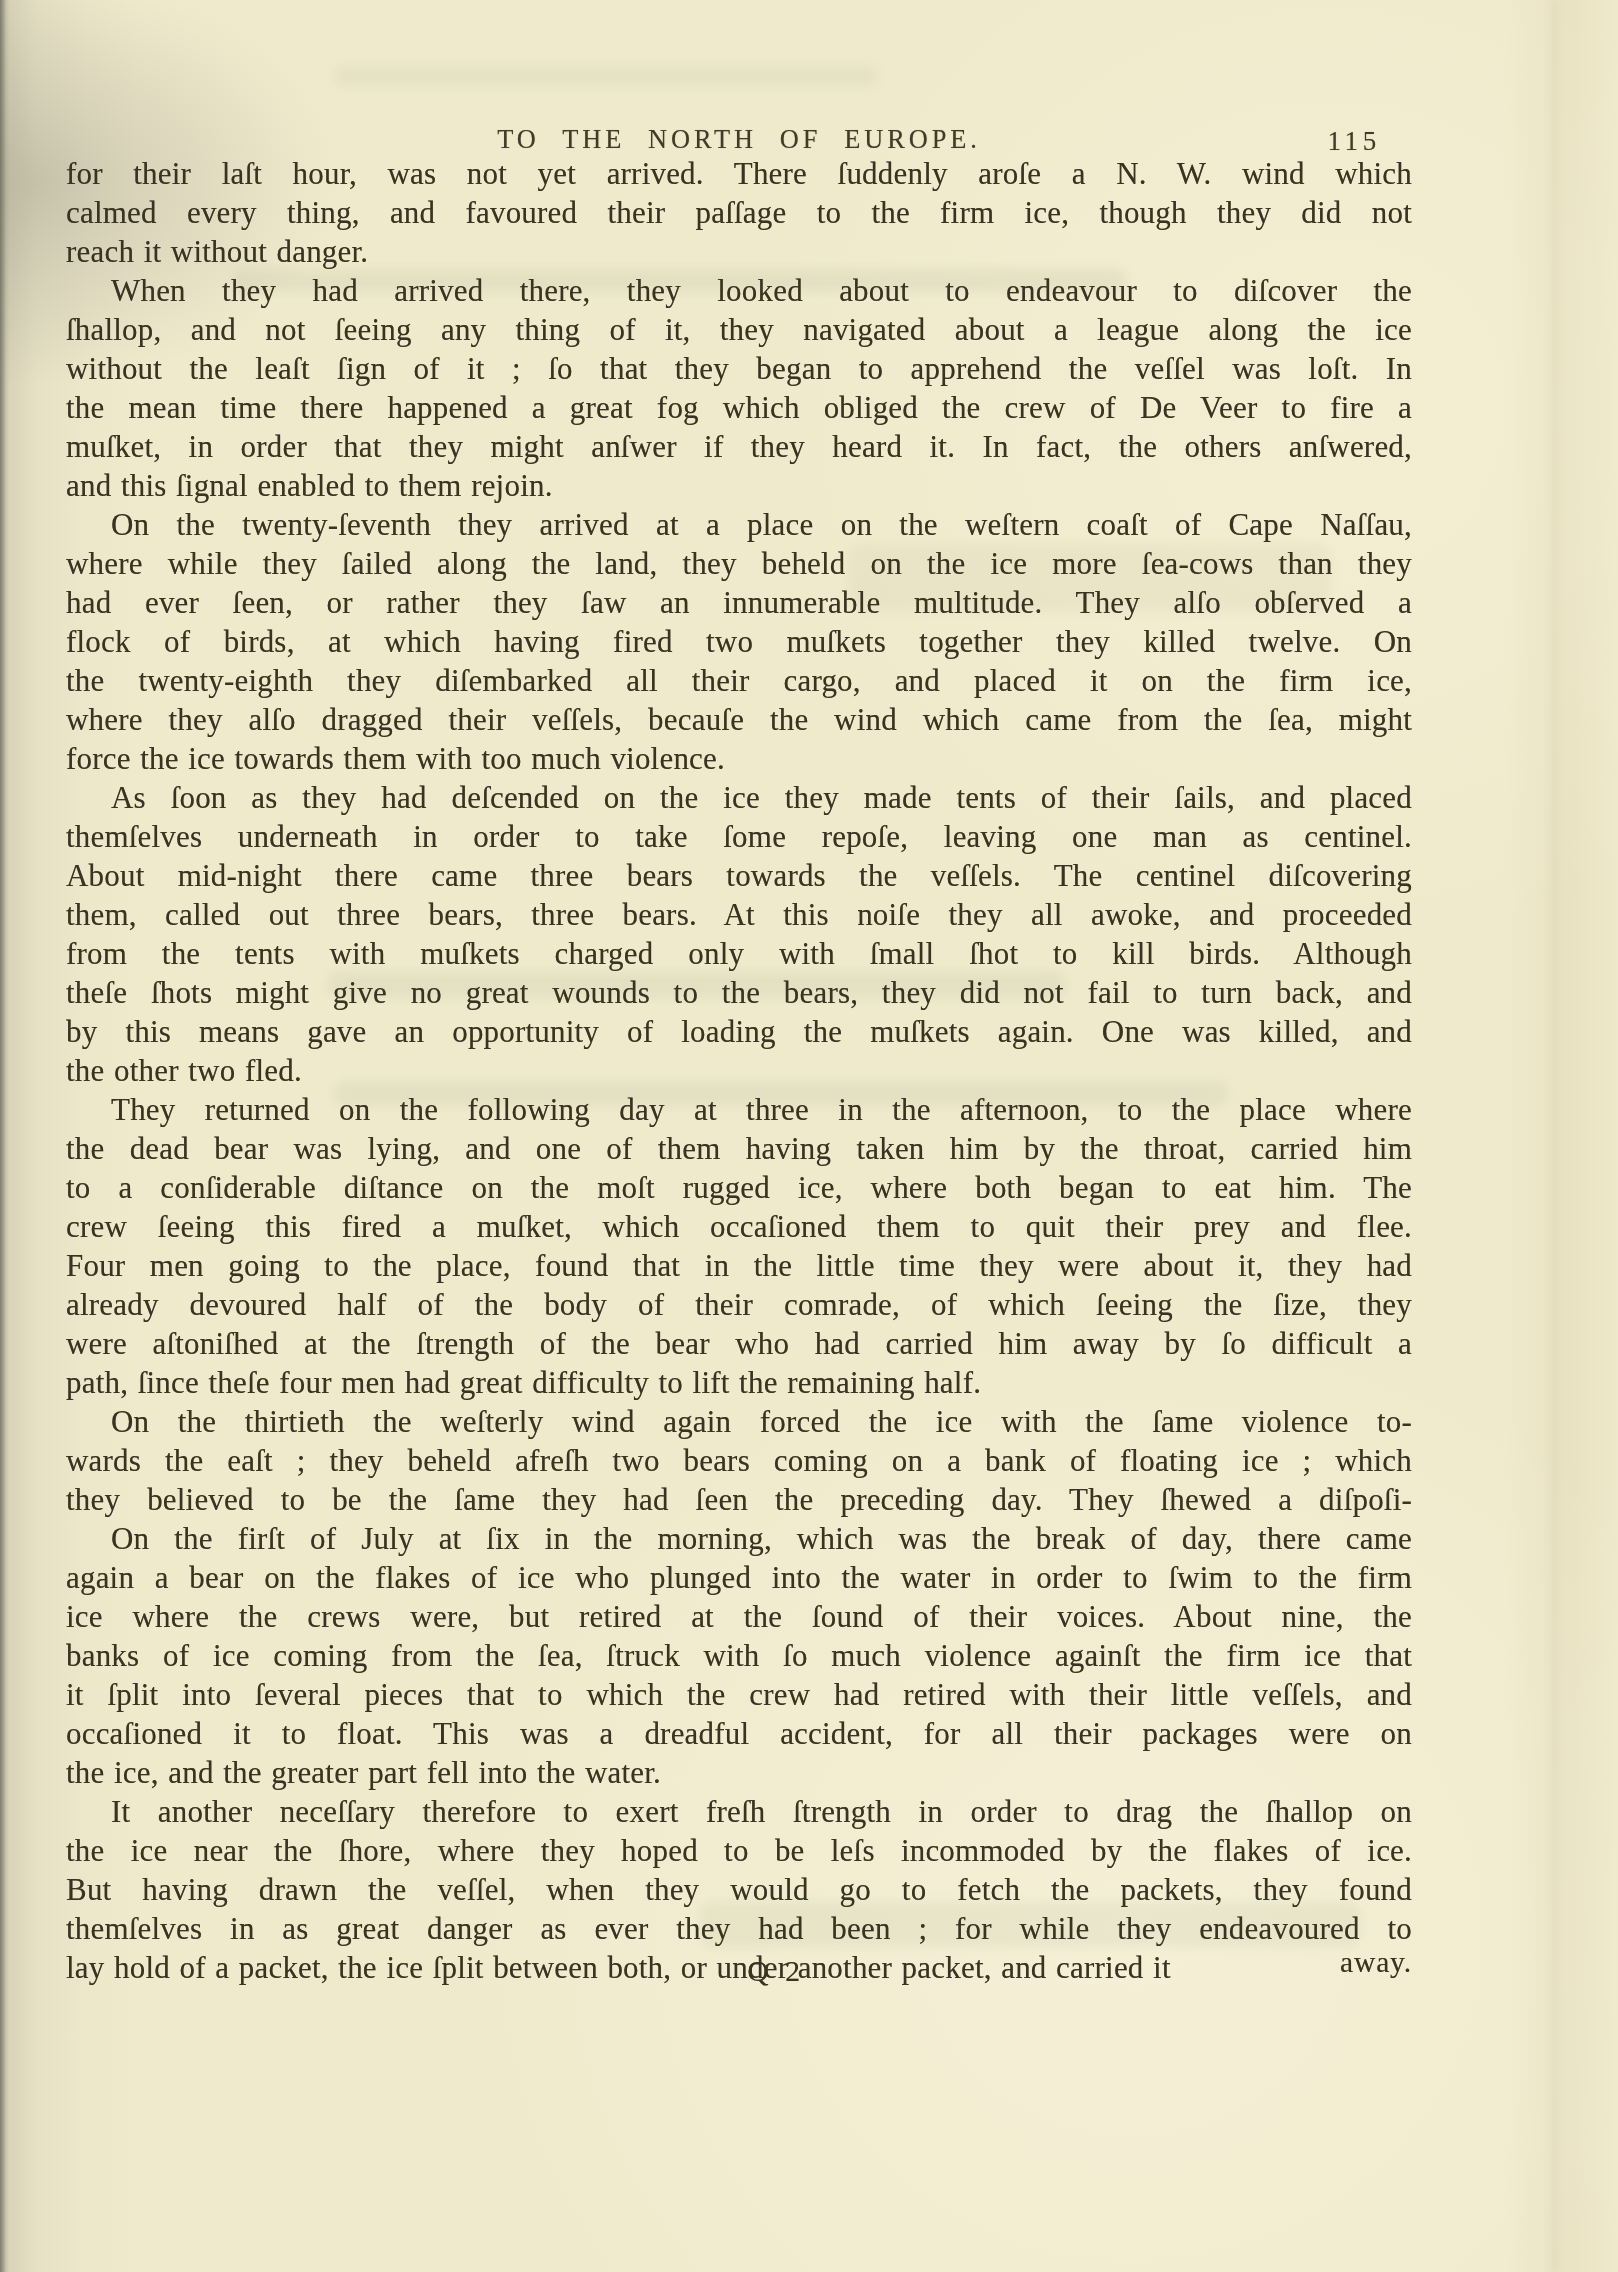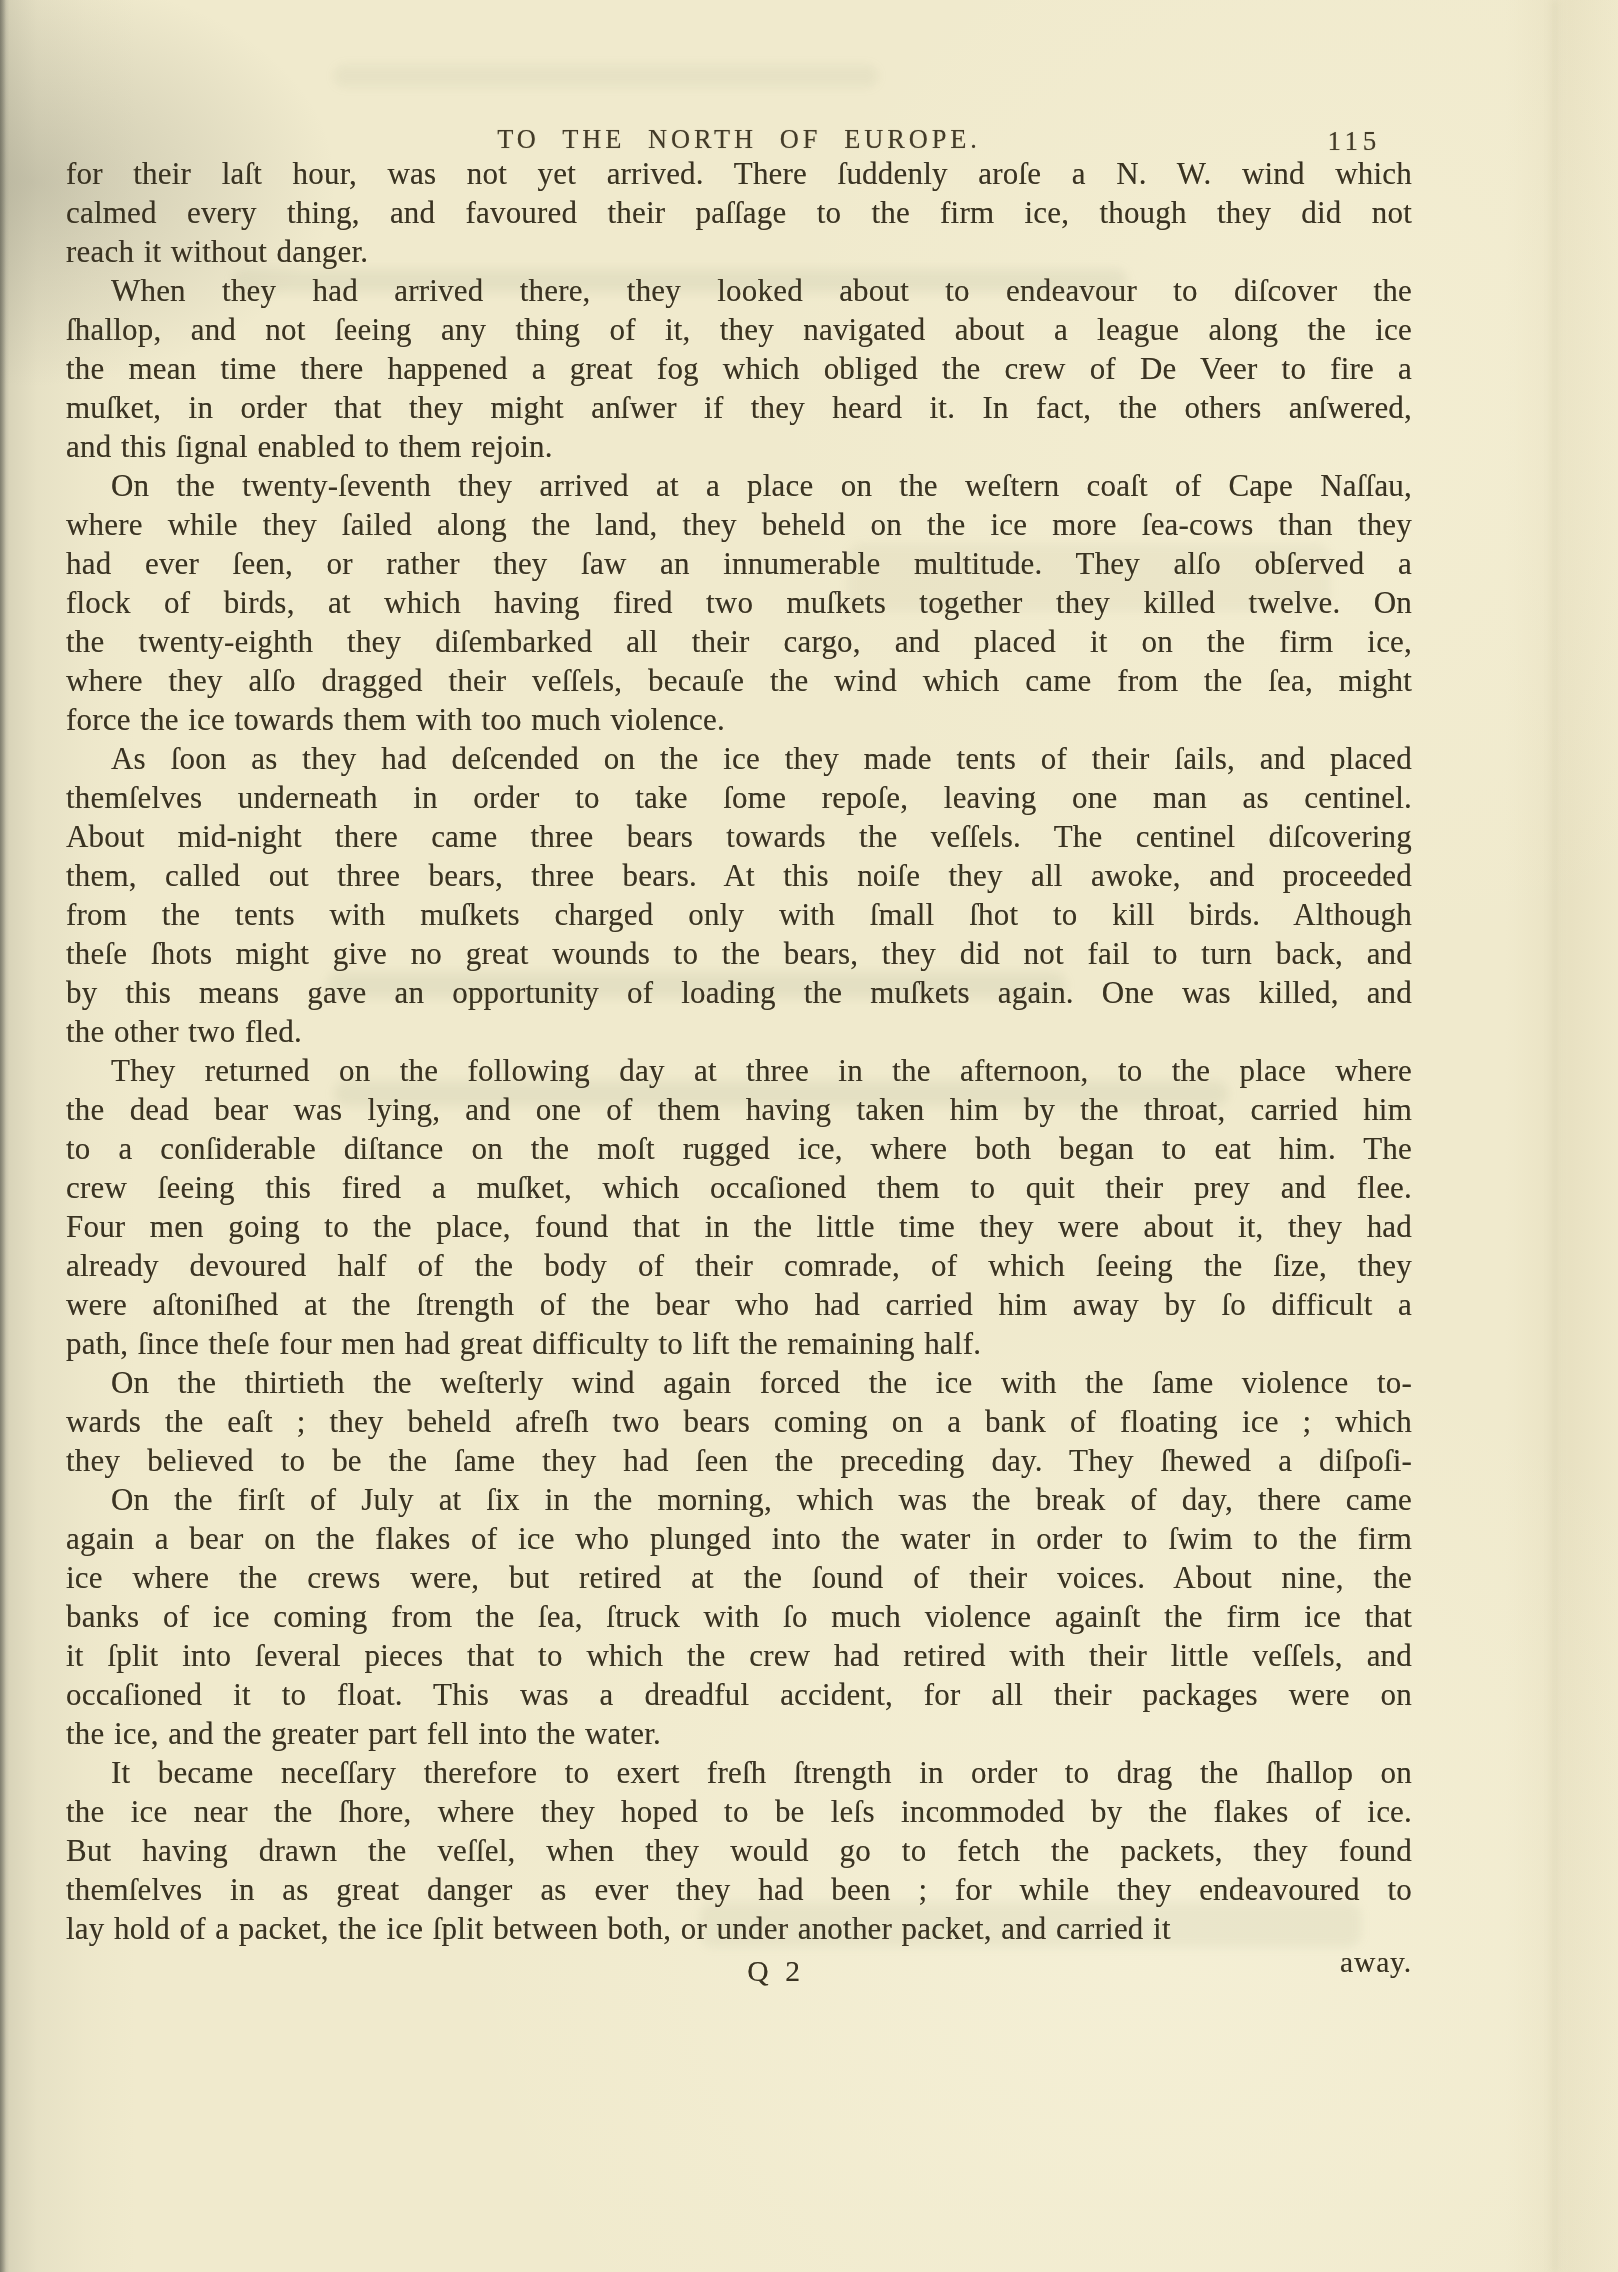--- a/index.html
+++ b/index.html
@@ -87,20 +87,21 @@
 
   <div class="text-block">
       <div>
         <div class="line">for their laſt hour, was not yet arrived.  There ſuddenly aroſe a N. W. wind which</div>
         <div class="line">calmed every thing, and favoured their paſſage to the firm ice, though they did not</div>
         <div class="line last">reach it without danger.</div>
       </div>
       <div>
         <div class="line indent">When they had arrived there, they looked about to endeavour to diſcover the</div>
         <div class="line">ſhallop, and not ſeeing any thing of it, they navigated about a league along the ice</div>
+        <div class="line">without the leaſt ſign of it ; ſo that they began to apprehend the veſſel was loſt.  In</div>
         <div class="line">the mean time there happened a great fog which obliged the crew of De Veer to fire a</div>
         <div class="line">muſket, in order that they might anſwer if they heard it.  In fact, the others anſwered,</div>
         <div class="line last">and this ſignal enabled to them rejoin.</div>
       </div>
       <div>
         <div class="line indent">On the twenty-ſeventh they arrived at a place on the weſtern coaſt of Cape Naſſau,</div>
         <div class="line">where while they ſailed along the land, they beheld on the ice more ſea-cows than they</div>
         <div class="line">had ever ſeen, or rather they ſaw an innumerable multitude.  They alſo obſerved a</div>
         <div class="line">flock of birds, at which having fired two muſkets together they killed twelve.  On</div>
         <div class="line">the twenty-eighth they diſembarked all their cargo, and placed it on the firm ice,</div>
@@ -135,21 +136,21 @@
       <div>
         <div class="line indent">On the firſt of July at ſix in the morning, which was the break of day, there came</div>
         <div class="line">again a bear on the flakes of ice who plunged into the water in order to ſwim to the firm</div>
         <div class="line">ice where the crews were, but retired at the ſound of their voices.  About nine, the</div>
         <div class="line">banks of ice coming from the ſea, ſtruck with ſo much violence againſt the firm ice that</div>
         <div class="line">it ſplit into ſeveral pieces that to which the crew had retired with their little veſſels, and</div>
         <div class="line">occaſioned it to float.  This was a dreadful accident, for all their packages were on</div>
         <div class="line last">the ice, and the greater part fell into the water.</div>
       </div>
       <div>
-        <div class="line indent">It became neceſſary therefore to exert freſh ſtrength in order to drag the ſhallop on</div>
+        <div class="line indent">It another neceſſary therefore to exert freſh ſtrength in order to drag the ſhallop on</div>
         <div class="line">the ice near the ſhore, where they hoped to be leſs incommoded by the flakes of ice.</div>
         <div class="line">But having drawn the veſſel, when they would go to fetch the packets, they found</div>
         <div class="line">themſelves in as great danger as ever they had been ; for while they endeavoured to</div>
         <div class="line last">lay hold of a packet, the ice ſplit between both, or under another packet, and carried it</div>
       </div>
     </div>
 
   <div class="footer">
     <span class="signature">Q 2</span>
     <span class="catchword">away.</span>

